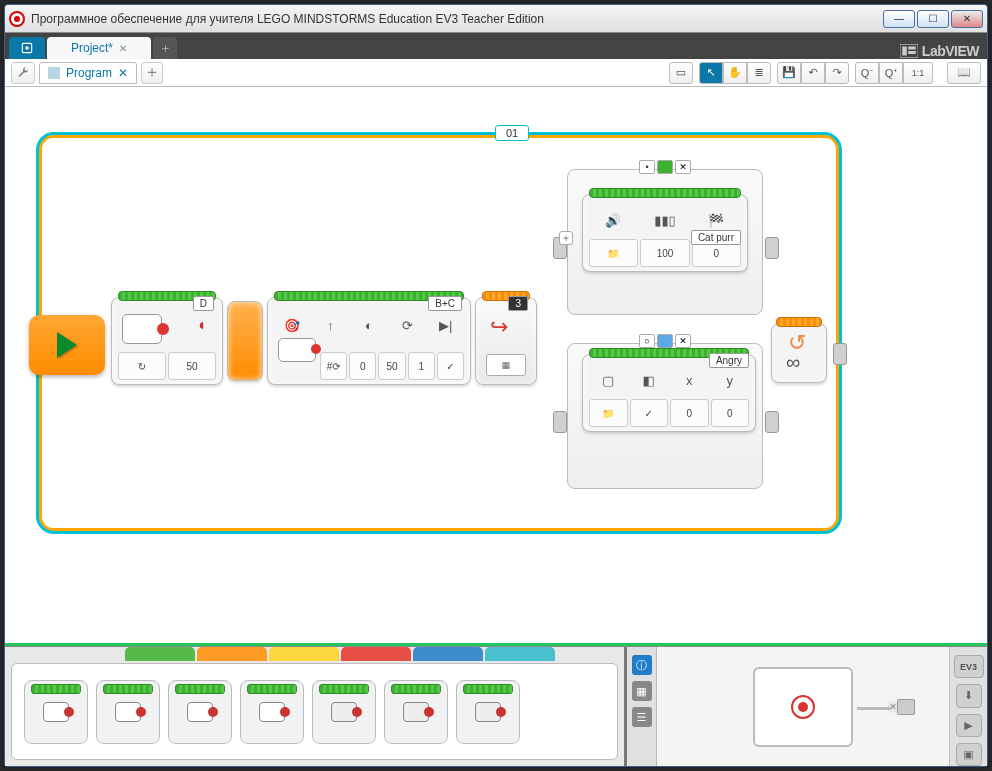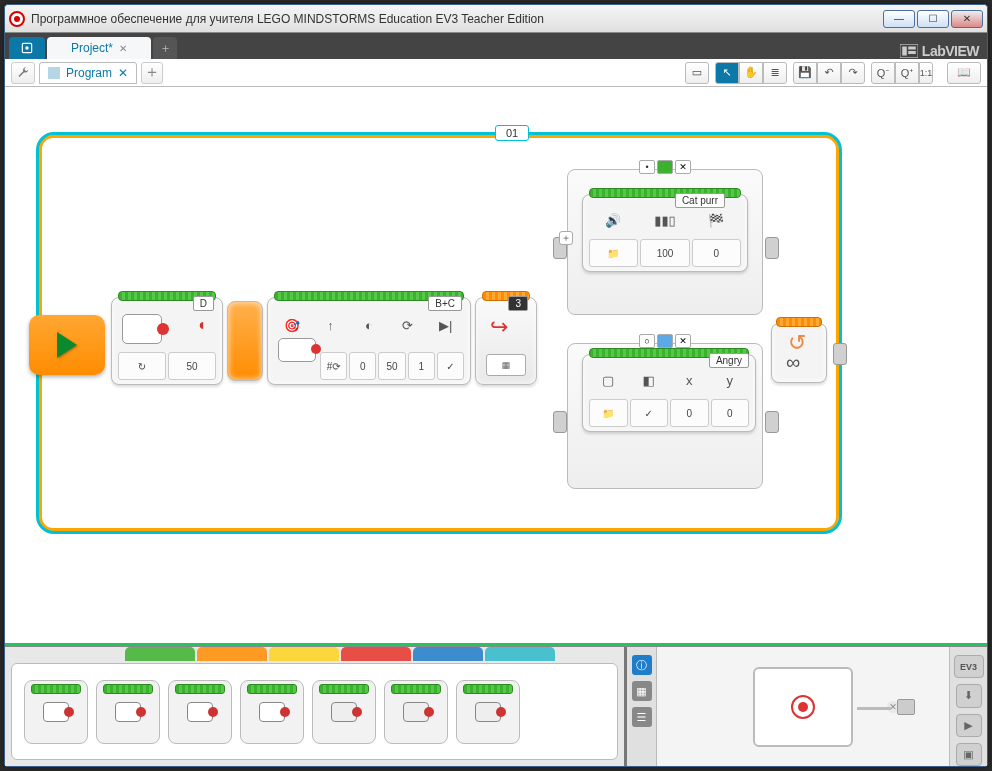--- a/index.html
+++ b/index.html
@@ -36,21 +36,21 @@
 .progrow .progtab { height: 22px; border:1px solid #bbb; background:#fff; border-radius: 3px 3px 0 0; padding: 0 8px; display:flex; align-items:center; gap:6px; font-size:12px; color:#0c78a8; }
 .progrow .progtab .ticon { width:12px;height:12px;background:#0c78a8;opacity:.3; }
 .progrow .addprog { width:22px; height:22px; border:1px solid #ccc; border-radius:3px; margin-left:4px; display:flex; align-items:center; justify-content:center; color:#888; background:linear-gradient(#fff,#eee); cursor:pointer; }
 .progrow .spacer { flex:1; }
 .tbgrp { display:flex; margin-left:6px; }
 .tbgrp .tb { width: 24px; height: 22px; border:1px solid #bbb; background:linear-gradient(#fff,#eee); display:flex; align-items:center; justify-content:center; font-size:11px; color:#555; cursor:pointer; }
 .tbgrp .tb:first-child { border-radius:3px 0 0 3px; }
 .tbgrp .tb:last-child { border-radius:0 3px 3px 0; }
 .tbgrp .tb.active { background:#0c78a8; color:#fff; }
 .tbgrp.single .tb { border-radius:3px; }
-.tbgrp .tb.wide { width: 14px; font-size:9px; }
+.tbgrp .tb.wide { width: 30px; font-size:9px; }
 
 
 .canvas-wrap { flex:1; background:#fff; position:relative; border-bottom: 3px solid #22c55e; overflow:hidden; }
 .canvas { position:absolute; inset:0; }
 
 
 .loop-frame { position:absolute; left: 34px; top: 48px; width: 800px; height: 396px; border: 3px solid #ffa500; border-radius: 14px; background: transparent; }
 .loop-frame::before { content:''; position:absolute; inset:-6px; border: 3px solid #00c2d4; border-radius: 18px; }
 .loop-label { position:absolute; left: 490px; top: 38px; background:#fff; border:1px solid #00c2d4; border-radius:3px; padding:1px 10px; font-size:11px; color:#333; z-index:5; }
 
@@ -253,21 +253,21 @@
 
       <div class="switch-box" style="left:562px; top:82px; width:196px; height:146px;">
         <div class="switch-handle">
           <div class="h dot"></div>
           <div class="h green"></div>
           <div class="h">✕</div>
         </div>
 
         <div class="block" style="left:14px; top:24px; width:166px; height:78px;">
           <div class="hdr green-hdr"></div>
-          <div class="port-badge" style="right:22px;">Cat purr</div>
+          <div class="port-badge" style="right:6px;margin-top:37px;">Cat purr</div>
           <div class="icons-row" style="top:12px;">
             <span class="mini-icon">🔊</span>
             <span class="mini-icon">▮▮▯</span>
             <span class="mini-icon">🏁</span>
           </div>
           <div class="params">
             <div class="param">📁</div>
             <div class="param">100</div>
             <div class="param">0</div>
           </div>

